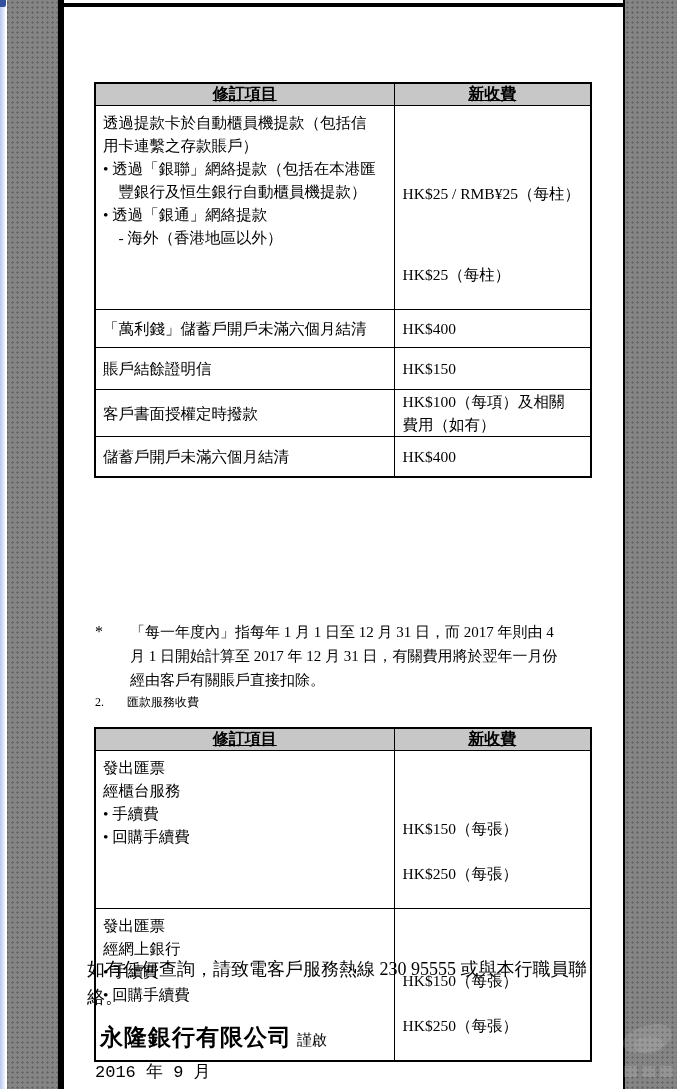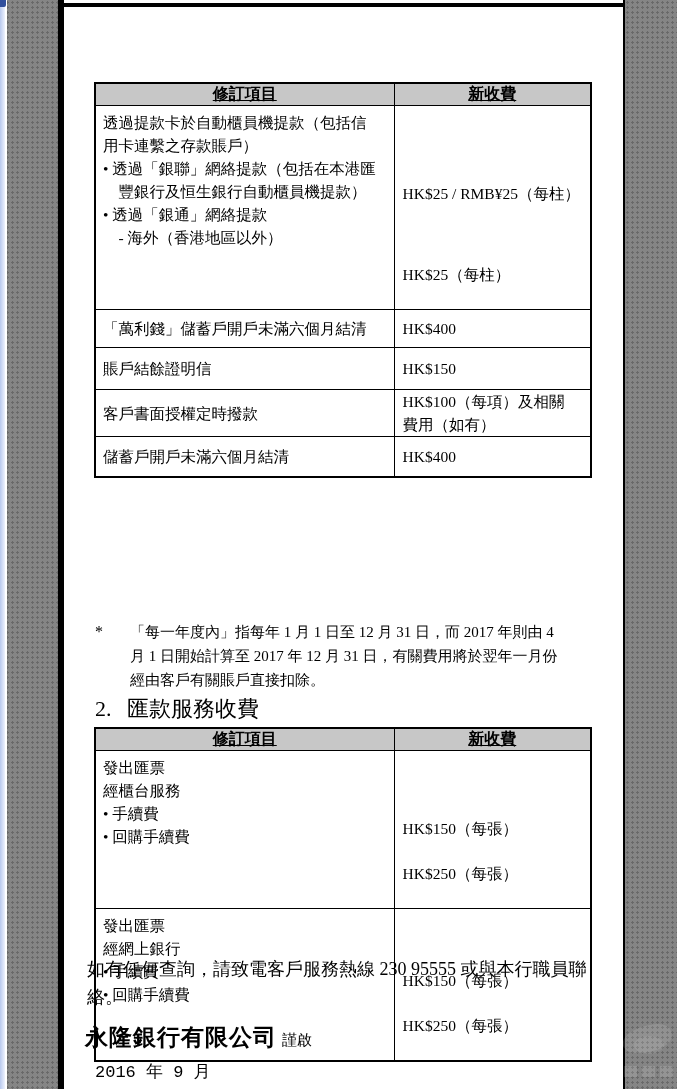--- a/index.html
+++ b/index.html
@@ -60,26 +60,26 @@
   td.fee .f { white-space:pre-line; line-height:22px; }
   .mt54 { margin-top:54px; } .mt36 { margin-top:36px; }
   .mt24 { margin-top:24px; } .mt44 { margin-top:44px; } .mt38 { margin-top:38px; }
 
   
   .footnote { position:absolute; left:31px; top:620px; width:477px; display:flex; font-size:15px; line-height:24px; }
   .footnote .marker { width:35px; font-size:16px; }
   .footnote .txt { flex:1; }
 
   
-  .section-heading { position:absolute; left:31px; top:694px; font-size:22px; }
+  .section-heading { position:absolute; left:31px; top:694px; font-size:12px; }
   .section-heading .num { display:inline-block; width:32px; }
 
   
   .contact { position:absolute; left:23px; top:955px; width:515px; font-size:18px; line-height:28px; }
-  .bank-line { position:absolute; left:21px; top:1022px; }
+  .bank-line { position:absolute; left:36px; top:1022px; }
   .bank-name { font-size:23px; font-weight:bold; letter-spacing:1px; }
   .signoff { font-size:15px; margin-left:5px; }
   .date-line { position:absolute; left:31px; top:1060px; font-size:17px; font-family:Liberation Mono, monospace; }
 
   
   .watermark { position:absolute; left:620px; top:1022px; width:57px; height:62px; }
   .wm-blob {
     position:absolute; left:2px; top:4px; width:50px; height:26px;
     background:rgba(255,255,255,.10);
     border-radius:60% 40% 50% 50%; transform:rotate(-12deg);

